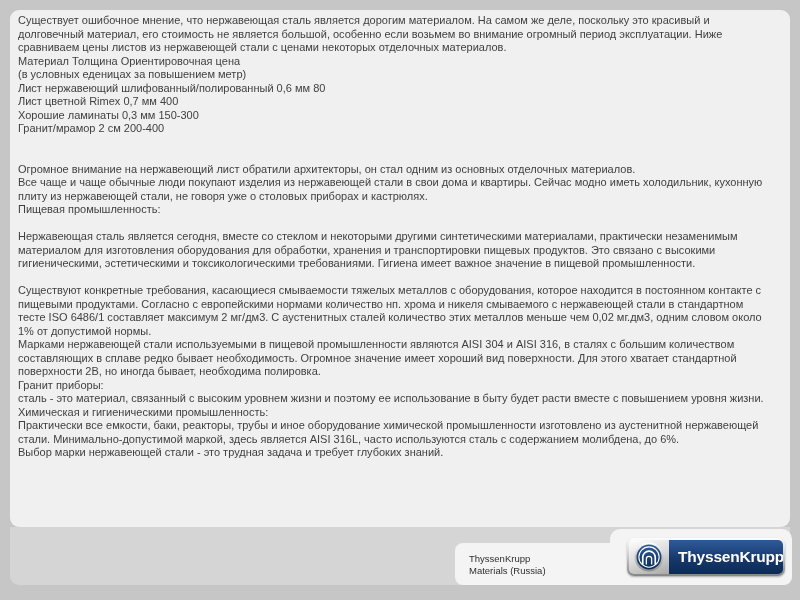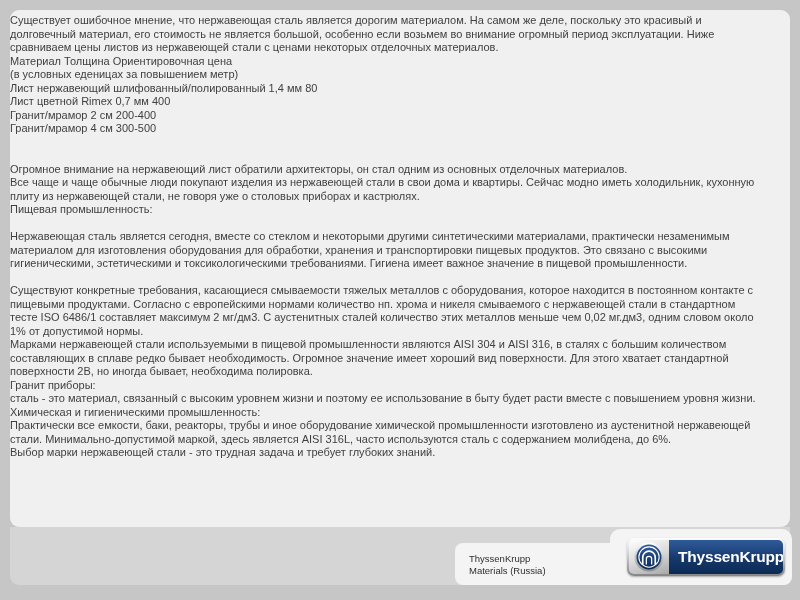--- a/index.html
+++ b/index.html
@@ -10,21 +10,21 @@
   }
   .slide-panel {
     position:absolute; left:10px; top:10px; width:780px; height:517px;
     background:#f0f0f0; border-radius:9px;
   }
   .slide-lower {
     position:absolute; left:10px; top:527px; width:780px; height:58px;
     background:#d5d5d5; border-radius:0 0 9px 9px;
   }
   .doc-text {
-    position:absolute; left:0; top:4px; width:752px;
+    position:absolute; left:8px; top:4px; width:752px;
     font-size:11px; line-height:13.5px; color:#3f3f3f;
   }
   .doc-text .line { min-height:13.5px; }
   .footer-card {
     position:absolute; left:455px; top:543px; width:337px; height:42px;
     background:#f4f4f4; border-radius:8px;
   }
   .logo-tab {
     position:absolute; left:610px; top:529px; width:182px; height:56px;
     background:#f4f4f4; border-radius:10px;
@@ -56,24 +56,24 @@
   }
 </style>
 </head>
 <body>
 
 <div class="slide-panel">
   <div class="doc-text" id="paragraphs">
       <div class="line">Существует ошибочное мнение, что нержавеющая сталь является дорогим материалом. На самом же деле, поскольку это красивый и долговечный материал, его стоимость не является большой, особенно если возьмем во внимание огромный период эксплуатации. Ниже сравниваем цены листов из нержавеющей стали с ценами некоторых отделочных материалов.</div>
       <div class="line">Материал Толщина Ориентировочная цена</div>
       <div class="line">(в условных еденицах за повышением метр)</div>
-      <div class="line">Лист нержавеющий шлифованный/полированный 1,4 мм 80</div>
+      <div class="line">Лист нержавеющий шлифованный/полированный 0,6 мм 80</div>
       <div class="line">Лист цветной Rimex 0,7 мм 400</div>
+      <div class="line">Хорошие ламинаты 0,3 мм 150-300</div>
       <div class="line">Гранит/мрамор 2 см 200-400</div>
-      <div class="line">Гранит/мрамор 4 см 300-500</div>
       <div class="line"></div>
       <div class="line"></div>
       <div class="line">Огромное внимание на нержавеющий лист обратили архитекторы, он стал одним из основных отделочных материалов.</div>
       <div class="line">Все чаще и чаще обычные люди покупают изделия из нержавеющей стали в свои дома и квартиры. Сейчас модно иметь холодильник, кухонную плиту из нержавеющей стали, не говоря уже о столовых приборах и кастрюлях.</div>
       <div class="line">Пищевая промышленность:</div>
       <div class="line"></div>
       <div class="line">Нержавеющая сталь является сегодня, вместе со стеклом и некоторыми другими синтетическими материалами, практически незаменимым материалом для изготовления оборудования для обработки, хранения и транспортировки пищевых продуктов. Это связано с высокими гигиеническими, эстетическими и токсикологическими требованиями. Гигиена имеет важное значение в пищевой промышленности.</div>
       <div class="line"></div>
       <div class="line">Существуют конкретные требования, касающиеся смываемости тяжелых металлов с оборудования, которое находится в постоянном контакте с пищевыми продуктами. Согласно с европейскими нормами количество нп. хрома и никеля смываемого с нержавеющей стали в стандартном тесте ISO 6486/1 составляет максимум 2 мг/дм3. С аустенитных сталей количество этих металлов меньше чем 0,02 мг.дм3, одним словом около 1% от допустимой нормы.</div>
       <div class="line">Марками нержавеющей стали используемыми в пищевой промышленности являются AISI 304 и AISI 316, в сталях с большим количеством составляющих в сплаве редко бывает необходимость. Огромное значение имеет хороший вид поверхности. Для этого хватает стандартной поверхности 2B, но иногда бывает, необходима полировка.</div>

